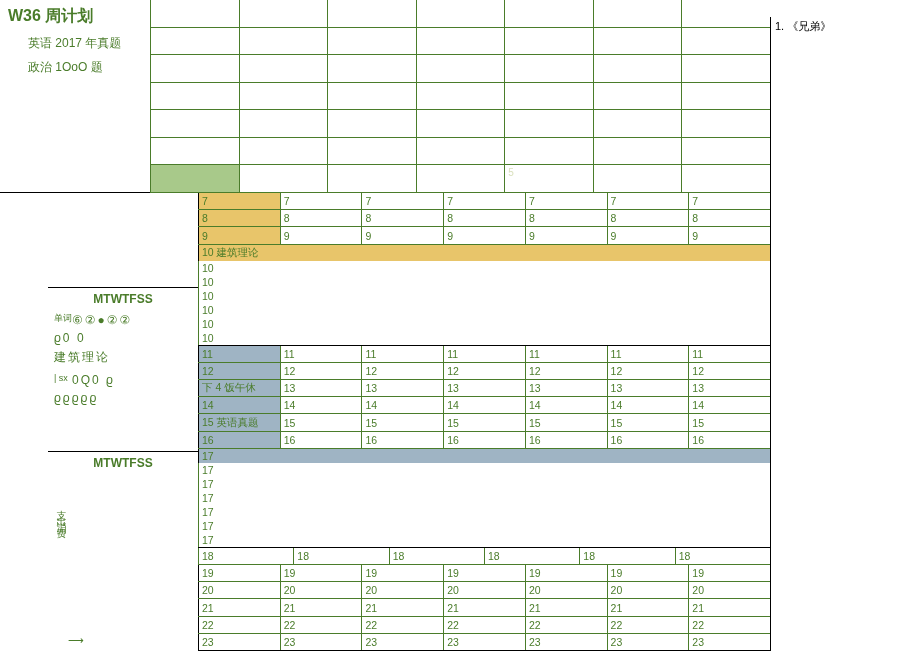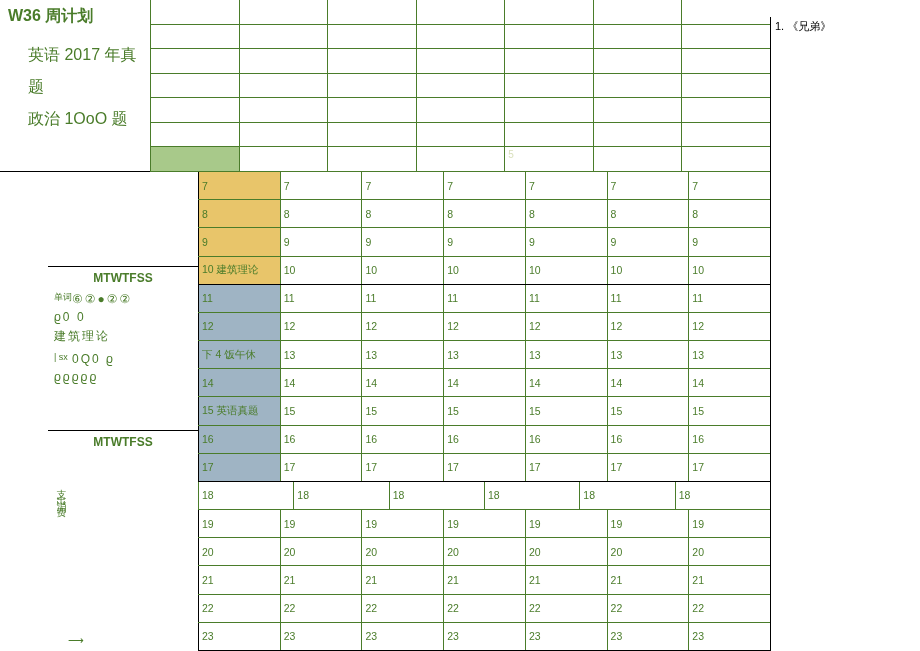--- a/index.html
+++ b/index.html
@@ -24,37 +24,37 @@
     width: 150px;
     height: 651px;
     border-left: 1px solid #000;
     padding: 2px 4px;
     font-size: 11px;
     line-height: 1.4;
     margin-top: 17px;
   }
   .top-area {
     display: flex;
-    height: 172px;
+    height: 193px;
   }
   .title-block {
     width: 150px;
     border-bottom: 1px solid #000;
     padding: 6px 8px;
   }
   .title-main {
     font-size: 16px;
     font-weight: bold;
     color: #4a7c2a;
   }
   .title-main .wk { color: #4a7c2a; }
   .title-sub {
     color: #4a7c2a;
-    font-size: 16px;
-    margin-top: 12px;
+    font-size: 12px;
+    margin-top: 4px;
     padding-left: 20px;
     line-height: 2.0;
   }
   .top-grid {
     flex: 1;
     display: flex;
     flex-direction: column;
   }
   .top-row {
     flex: 1;
@@ -167,21 +167,21 @@
     padding: 1px 3px;
     font-size: 10.5px;
     display: flex;
     align-items: center;
   }
   .sched-cell.first {
     border-left: 1px solid #000;
   }
   .fill-yellow { background: #e8c56a; }
   .fill-blue { background: #9fb4c4; }
-  .bottom-border-black { border-bottom: 1px solid #000 !important; }
+  .bottom-border-black { border-bottom: 1px solid #000 !important; flex-direction: column; }
 </style>
 </head>
 <body>
 
 <div class="page">
   <div class="main">
 
     <div class="top-area">
       <div class="title-block">
         <div class="title-main">

